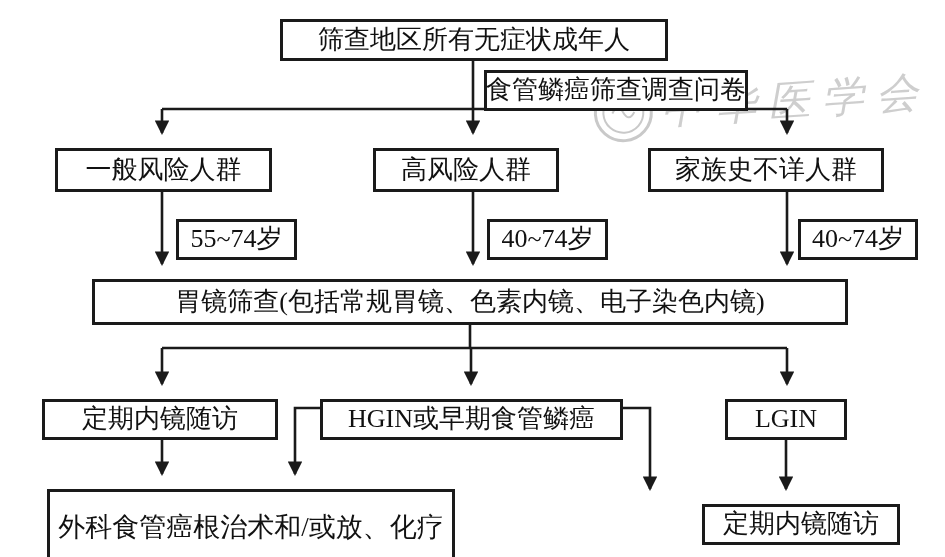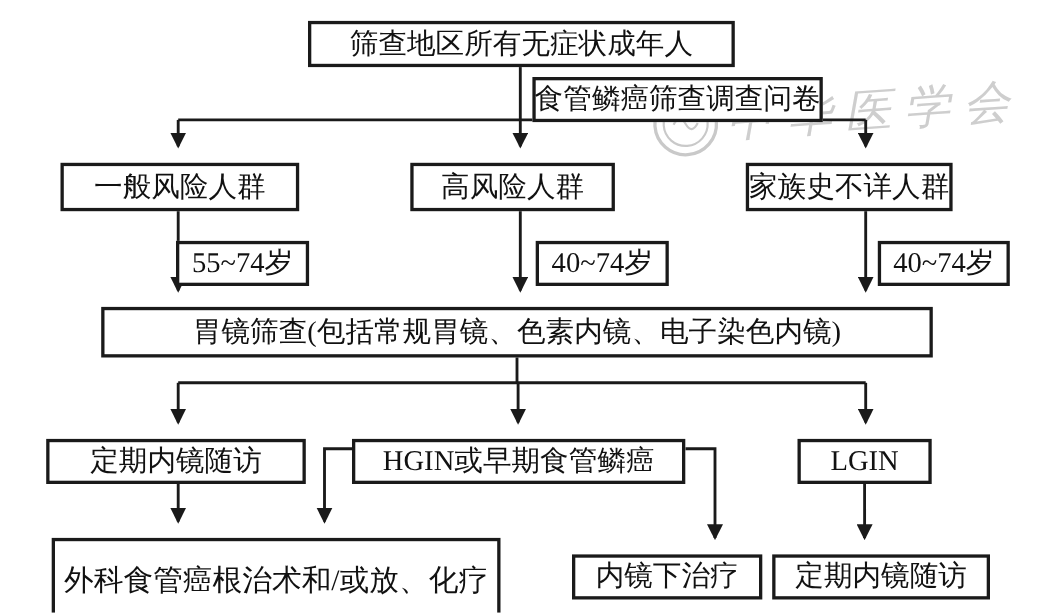--- a/index.html
+++ b/index.html
@@ -74,38 +74,37 @@
   </svg>
 
   <div class="node" style="left:280px;top:7px;width:388px;height:42px">筛查地区所有无症状成年人</div>
 
   <div class="node" style="left:484px;top:58px;width:264px;height:41px">食管鳞癌筛查调查问卷</div>
 
   <div class="node" style="left:55px;top:136px;width:217px;height:44px">一般风险人群</div>
 
   <div class="node" style="left:373px;top:136px;width:186px;height:44px">高风险人群</div>
 
-  <div class="node" style="left:678px;top:136px;width:188px;height:44px">家族史不详人群</div>
+  <div class="node" style="left:648px;top:136px;width:236px;height:44px">家族史不详人群</div>
 
-  <div class="node" style="left:160px;top:207px;width:121px;height:41px">55~74岁</div>
+  <div class="node" style="left:176px;top:207px;width:121px;height:41px">55~74岁</div>
 
   <div class="node" style="left:487px;top:207px;width:121px;height:41px">40~74岁</div>
 
   <div class="node" style="left:798px;top:207px;width:120px;height:41px">40~74岁</div>
 
   <div class="node" style="left:92px;top:267px;width:756px;height:46px">胃镜筛查(包括常规胃镜、色素内镜、电子染色内镜)</div>
 
   <div class="node" style="left:42px;top:387px;width:236px;height:41px">定期内镜随访</div>
 
   <div class="node" style="left:320px;top:387px;width:303px;height:41px">HGIN或早期食管鳞癌</div>
 
   <div class="node" style="left:725px;top:387px;width:122px;height:41px">LGIN</div>
 
   <div class="node multiline" style="left:47px;top:477px;width:408px;height:75px">
     <span>外科食管癌根治术和/或</span>
     <span>放、化疗</span>
   </div>
 
-  <div class="node" style="left:520px;top:492px;width:173px;height:41px">内镜下治疗</div>
 
   <div class="node" style="left:702px;top:492px;width:198px;height:41px">定期内镜随访</div>
 
 </div>
 
 </body></html>

